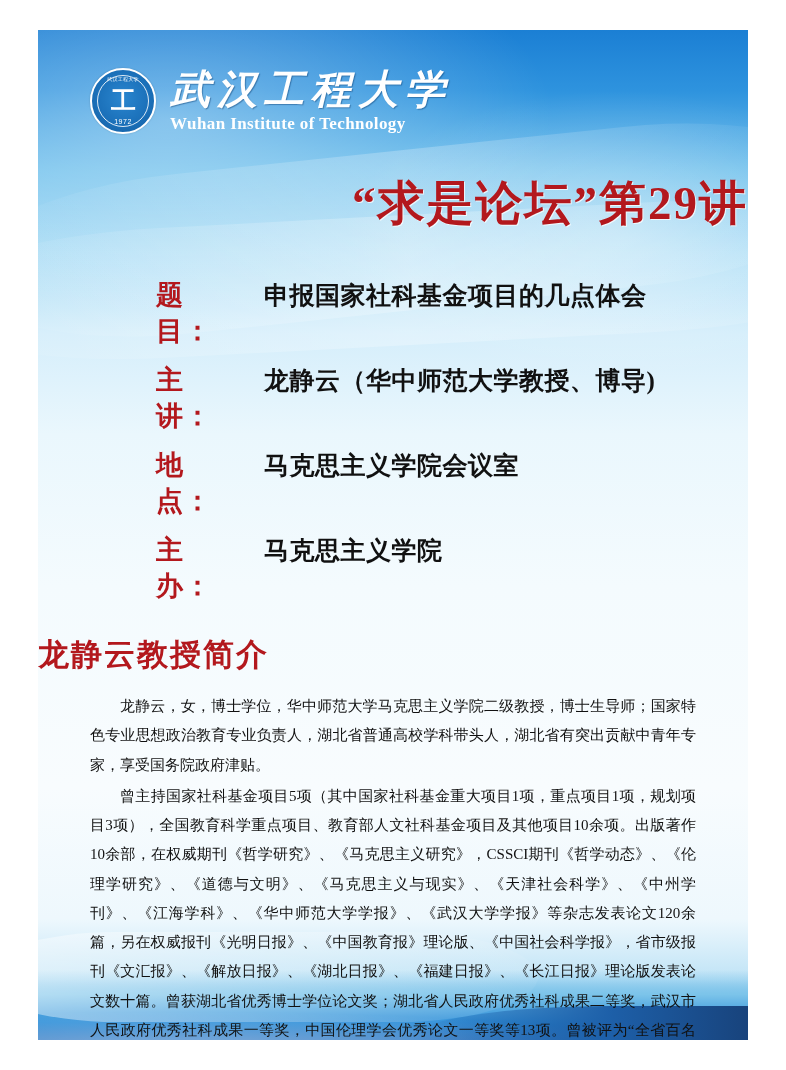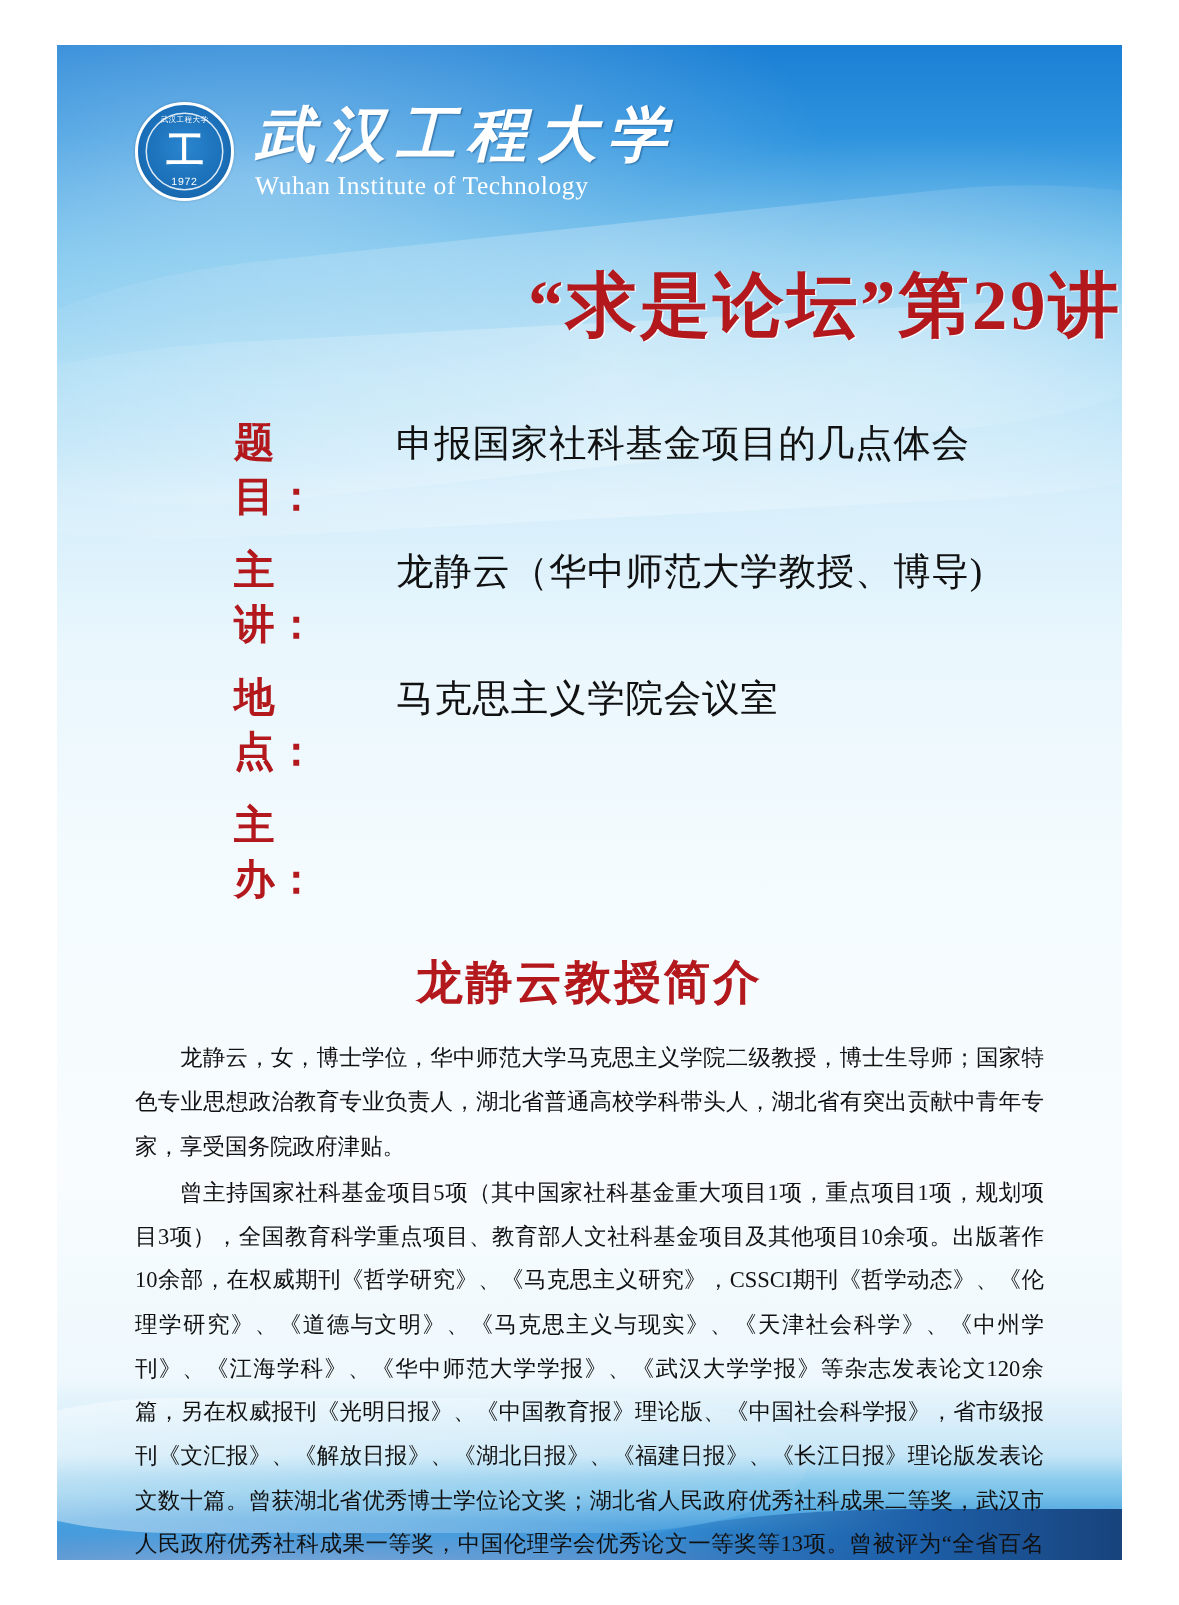--- a/index.html
+++ b/index.html
@@ -149,21 +149,21 @@
     font-weight: bold;
     font-style: italic;
     color: #ffffff;
     letter-spacing: 7px;
     text-shadow: 1px 1px 1px rgba(10,60,110,.45);
   }
   .univ-en {
     margin-top: 5px;
     font-family: "Liberation Serif", serif;
     font-size: 17px;
-    font-weight: normal;
+    font-weight: bold;
     color: #ffffff;
     letter-spacing: .4px;
   }
 
   
   .main-title {
     position: relative;
     z-index: 3;
     text-align: right;
     margin-top: 38px;
@@ -190,30 +190,30 @@
   .info-label {
     color: #b3181d;
     font-weight: bold;
     font-size: 27px;
     width: 108px;
     flex: 0 0 auto;
     letter-spacing: 1px;
   }
   .info-value {
     color: #111111;
-    font-weight: normal;
+    font-weight: bold;
     font-size: 25px;
     letter-spacing: .5px;
   }
 
   
   .bio-title {
     position: relative;
     z-index: 3;
-    text-align: center;
+    text-align: left;
     margin-top: 30px;
     font-family: "Liberation Serif", serif;
     font-weight: bold;
     font-size: 31px;
     color: #b3181d;
     letter-spacing: 2px;
   }
 
   .bio {
     position: relative;
@@ -263,20 +263,21 @@
       <span class="info-label">主　讲：</span>
       <span class="info-value">龙静云</span>
       <span class="info-value light">（华中师范大学教授、博导)</span>
     </div>
     <div class="info-row">
       <span class="info-label">地　点：</span>
       <span class="info-value">马克思主义学院会议室</span>
     </div>
     <div class="info-row">
       <span class="info-label">主　办：</span>
+      <span class="info-value">马克思主义学院</span>
     </div>
   </div>
 
   <div class="bio-title">龙静云教授简介</div>
 
   <div class="bio">
     <p>龙静云，女，博士学位，华中师范大学马克思主义学院二级教授，博士生导师；国家特色专业思想政治教育专业负责人，湖北省普通高校学科带头人，湖北省有突出贡献中青年专家，享受国务院政府津贴。</p>
     <p>曾主持国家社科基金项目5项（其中国家社科基金重大项目1项，重点项目1项，规划项目3项），全国教育科学重点项目、教育部人文社科基金项目及其他项目10余项。出版著作10余部，在权威期刊《哲学研究》、《马克思主义研究》，CSSCI期刊《哲学动态》、《伦理学研究》、《道德与文明》、《马克思主义与现实》、《天津社会科学》、《中州学刊》、《江海学科》、《华中师范大学学报》、《武汉大学学报》等杂志发表论文120余篇，另在权威报刊《光明日报》、《中国教育报》理论版、《中国社会科学报》，省市级报刊《文汇报》、《解放日报》、《湖北日报》、《福建日报》、《长江日报》理论版发表论文数十篇。曾获湖北省优秀博士学位论文奖；湖北省人民政府优秀社科成果二等奖，武汉市人民政府优秀社科成果一等奖，中国伦理学会优秀论文一等奖等13项。曾被评为“全省百名优秀女职工”、“湖北省优秀社团工作者”，并被授予“湖北省三八红旗手标兵”，“武汉市三八红旗手”光荣称号。</p>
   </div>
 

